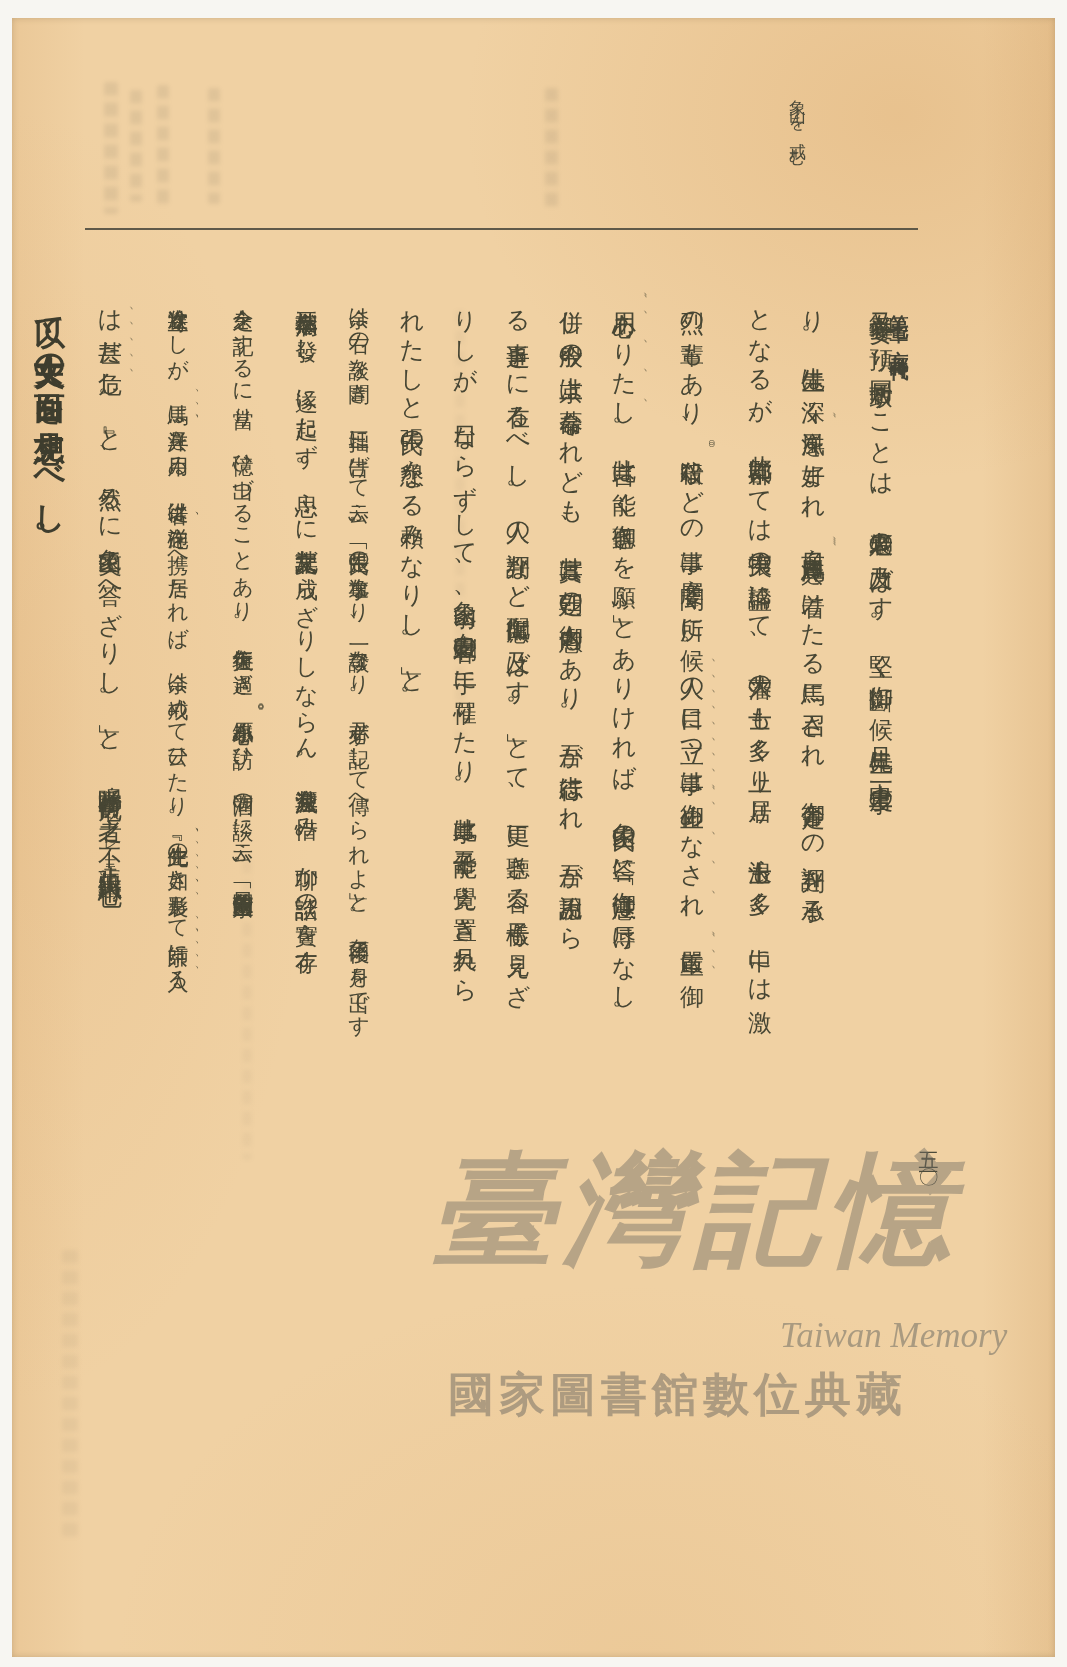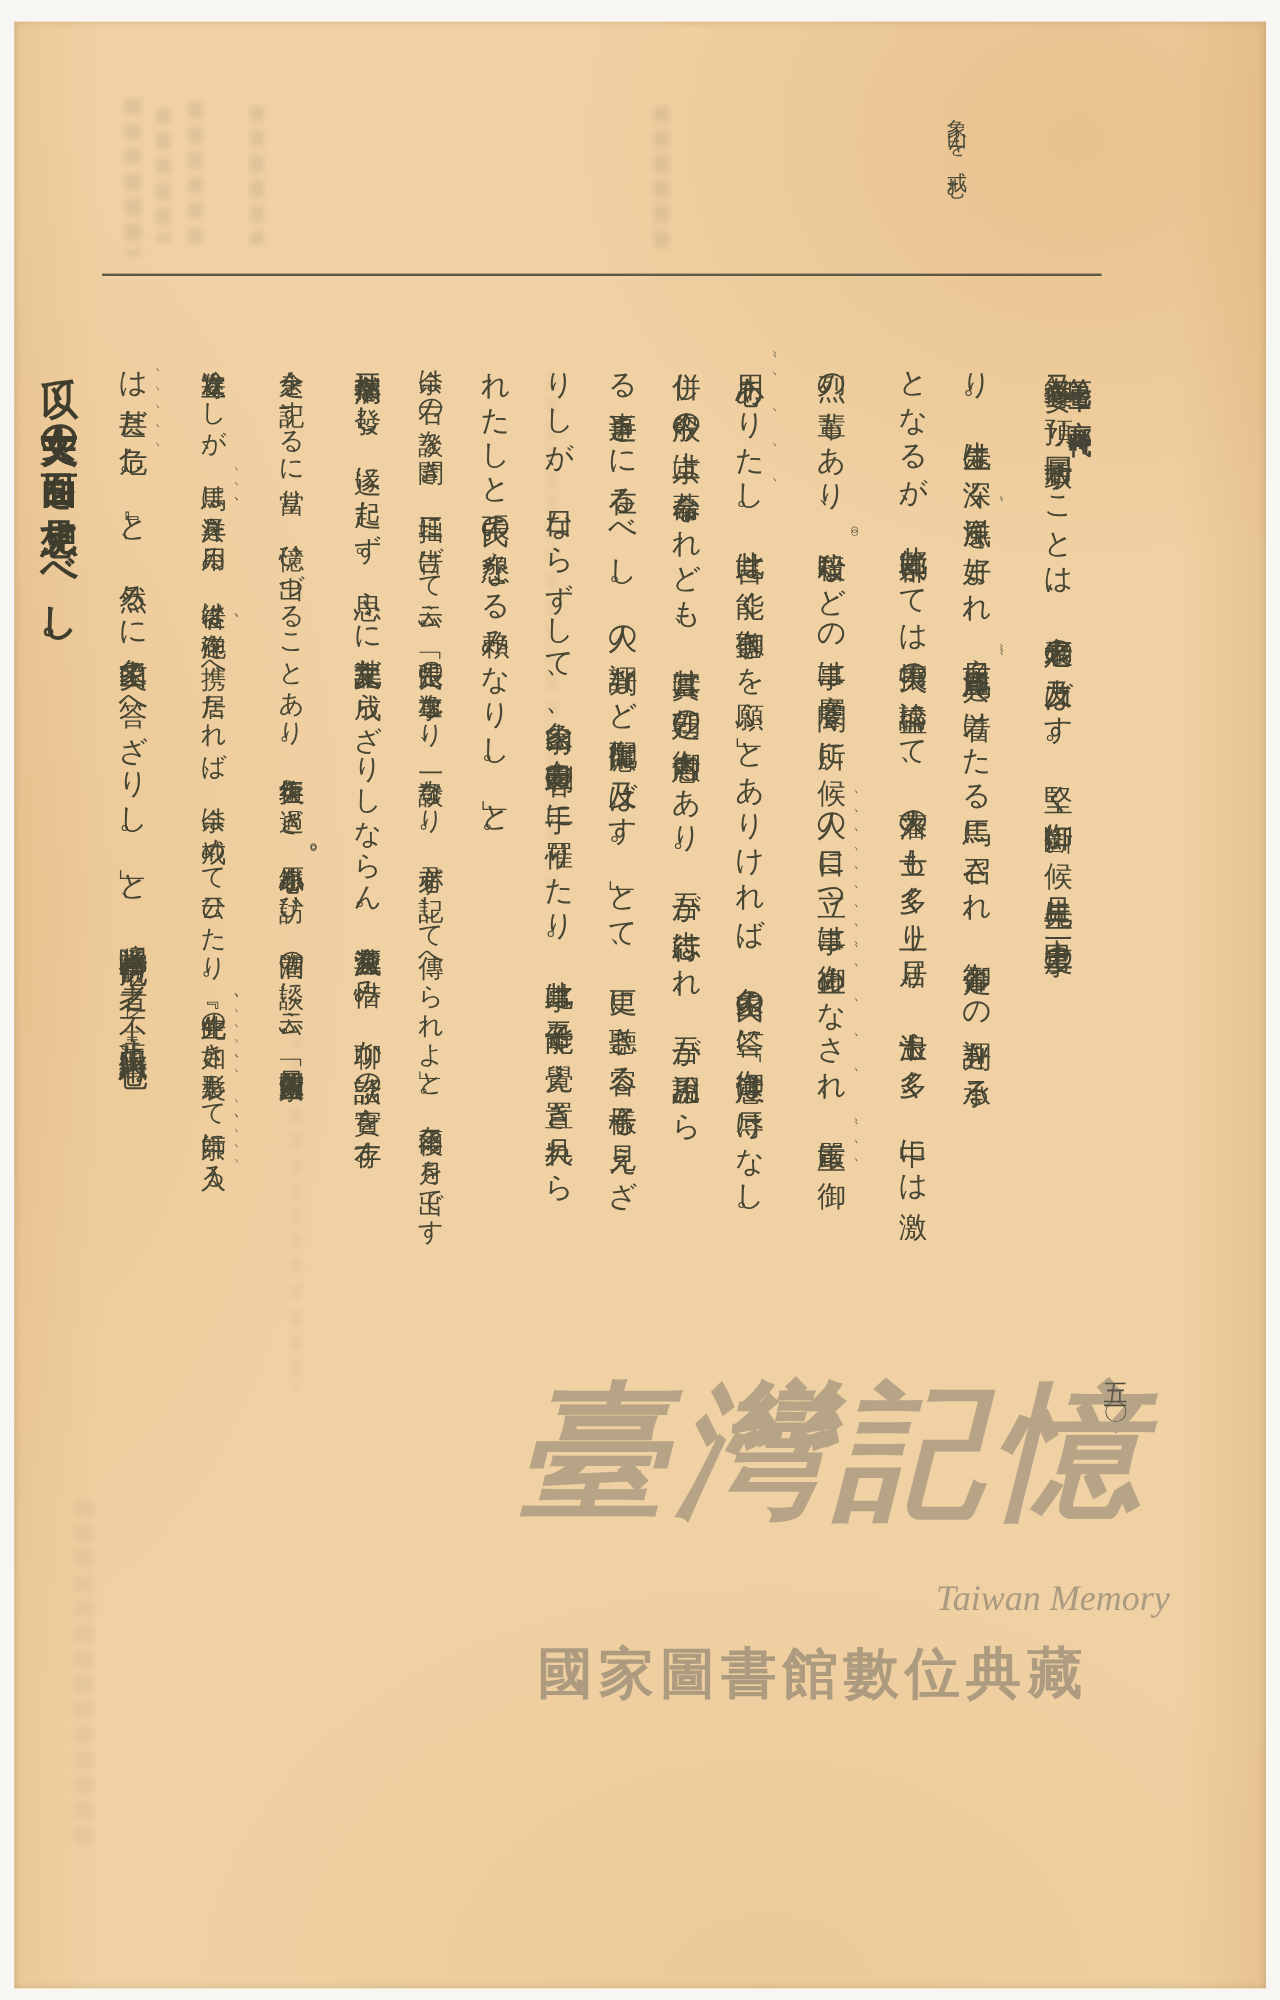--- a/index.html
+++ b/index.html
@@ -55,21 +55,21 @@
   }
   .kaeriten{font-size:13px;}
   .watermark{position:absolute;pointer-events:none;}
   .wm-script{
     left:432px;top:1130px;width:540px;
     font-size:122px;letter-spacing:10px;font-style:italic;font-weight:bold;
     color:rgba(112,109,100,0.45);white-space:nowrap;
   }
   .wm-latin{
     left:780px;top:1316px;
-    font-size:30px;font-style:italic;
+    font-size:35px;font-style:italic;
     color:rgba(112,109,100,0.55);white-space:nowrap;
   }
   .wm-caption{
     left:448px;top:1364px;
     font-size:46px;font-weight:bold;letter-spacing:5px;
     color:rgba(108,104,95,0.50);white-space:nowrap;
   }
   .bleed{
     position:absolute;filter:blur(2px);opacity:.33;pointer-events:none;
     background:repeating-linear-gradient(180deg, rgba(118,108,88,0.40) 0 13px, rgba(118,108,88,0.06) 13px 21px);

